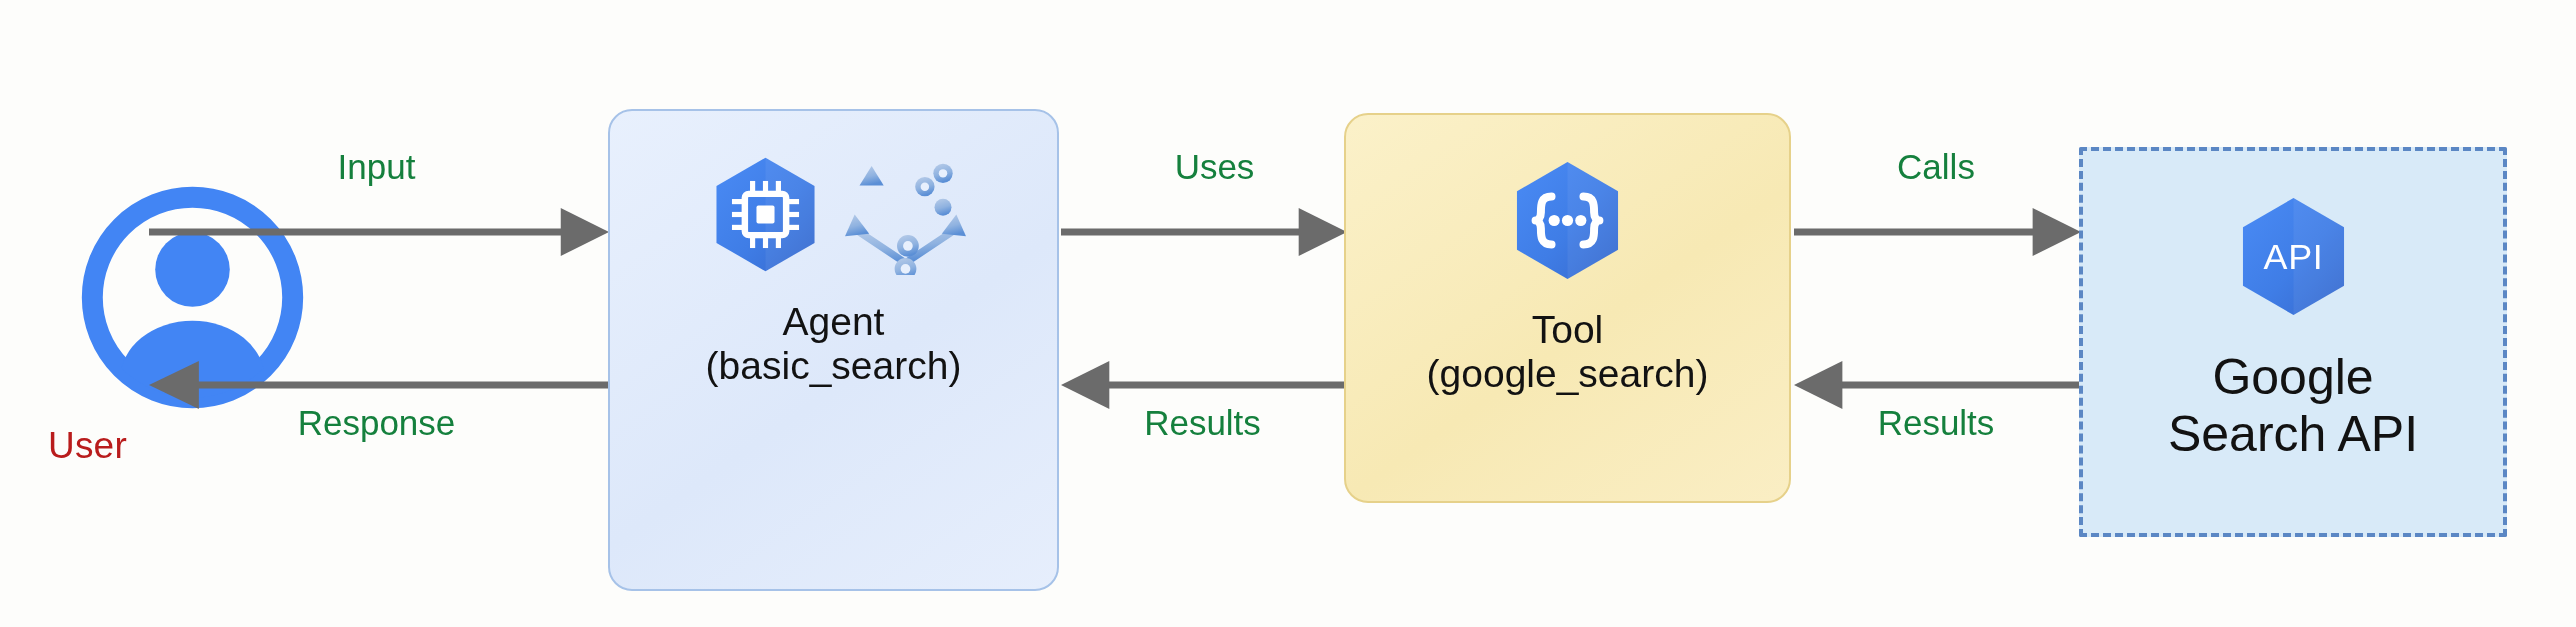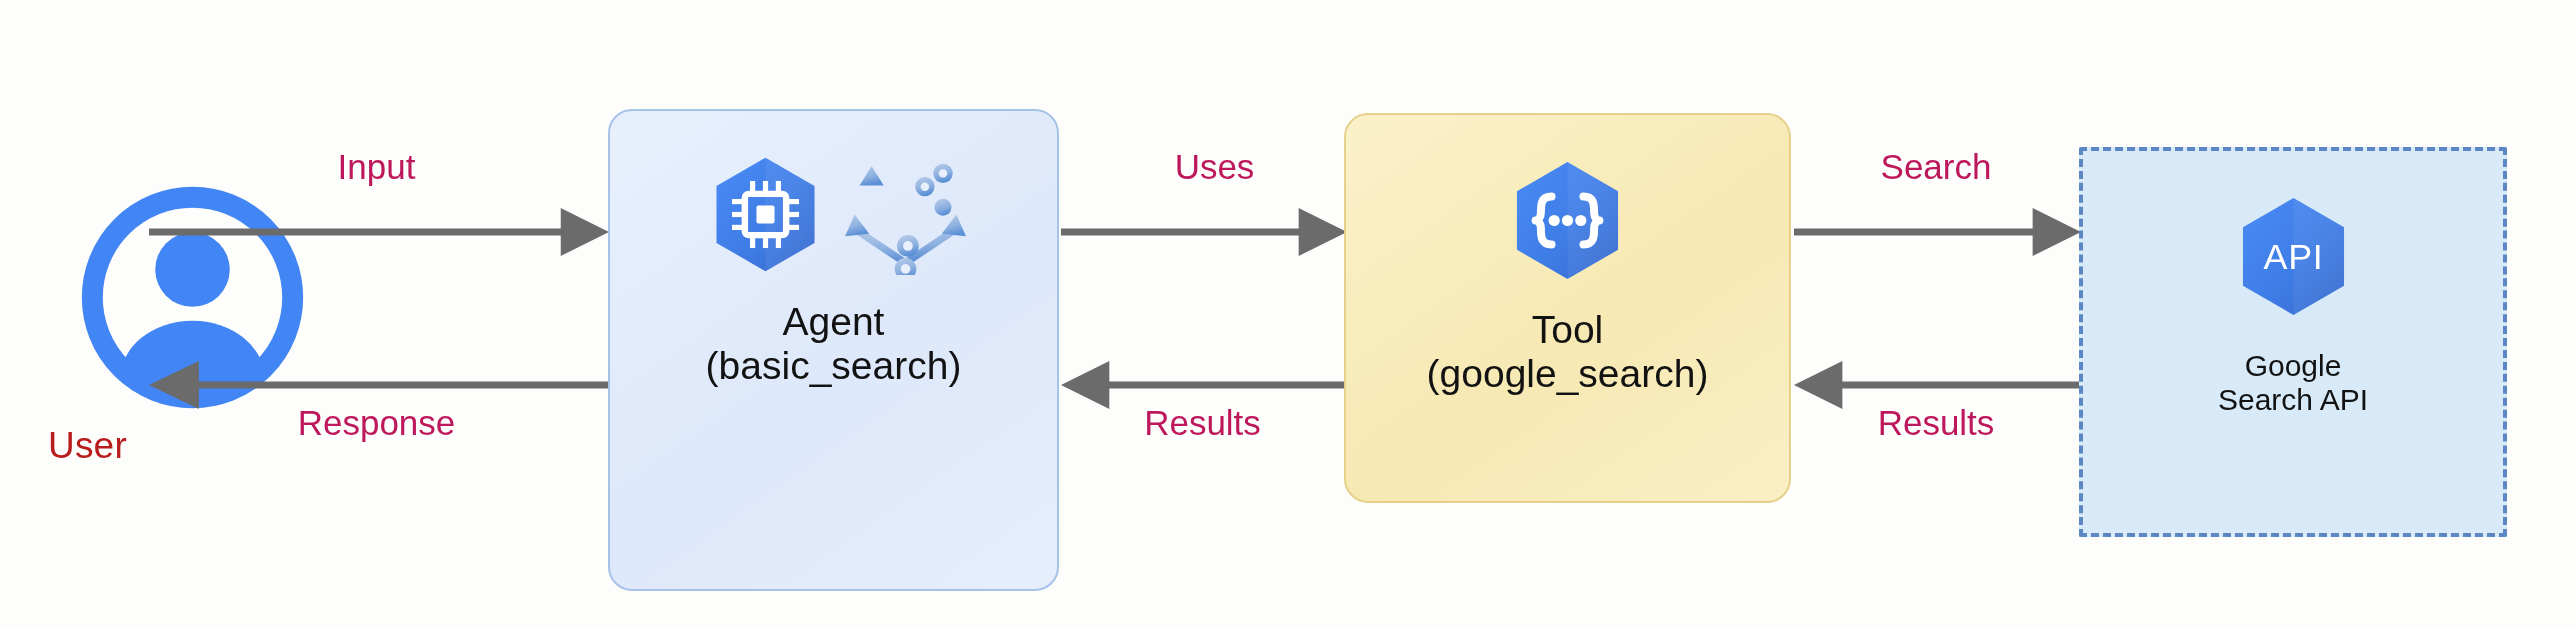--- a/index.html
+++ b/index.html
@@ -96,30 +96,30 @@
   
   .box-caption {
     text-align: center;
     font-size: 39px;
     line-height: 1.13;
     color: #121212;
     white-space: nowrap;
   }
   #agent-box .box-caption { margin-top: 21px; }
   #tool-box  .box-caption { margin-top: 21px; }
-  #api-box   .box-caption { margin-top: 26px; font-size: 30px; }
+  #api-box   .box-caption { margin-top: 26px; font-size: 50px; }
   .caption-line-2 { display: block; }
 
   
   .arrow { height: 48px; }
   .arrow svg { display: block; overflow: visible; }
 
   .edge-label {
     font-size: 35px;
-    color: #be185d;
+    color: #15803d;
     white-space: nowrap;
     text-align: center;
   }
 </style>
 </head>
 <body>
 
 <div id="canvas">
 
   <div class="abs" id="user-actor">
@@ -279,21 +279,21 @@
           </g>
         </svg>
       </span>
     </div>
     <div class="box-caption">
       <span>Tool</span>
       <span class="caption-line-2">(google_search)</span>
     </div>
   </div>
 
-  <div class="abs edge-label" style="left:1792px; top:147px; width:288px;">Search</div>
+  <div class="abs edge-label" style="left:1792px; top:147px; width:288px;">Calls</div>
   <div class="abs arrow" style="left:1794px; top:208px; width:287px;">
     <svg width="287" height="48" viewBox="0 0 356 60" preserveAspectRatio="none">
       <line x1="0" y1="30" x2="300" y2="30" stroke="#6b6b6b" stroke-width="9"></line>
       <polygon points="356,30 296,0 296,60" fill="#6b6b6b"></polygon>
     </svg>
   </div>
 
   <div class="abs arrow" style="left:1794px; top:361px; width:287px;">
     <svg width="287" height="48" viewBox="0 0 356 60" preserveAspectRatio="none">
       <line x1="58" y1="30" x2="356" y2="30" stroke="#6b6b6b" stroke-width="9"></line>

